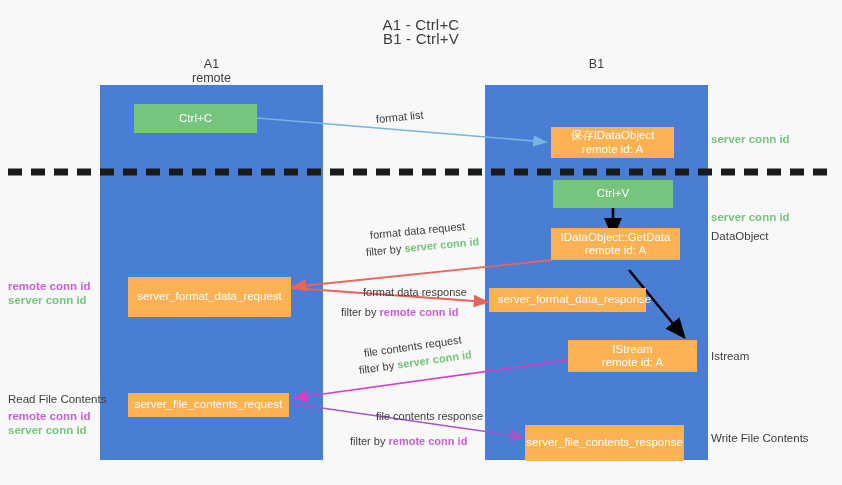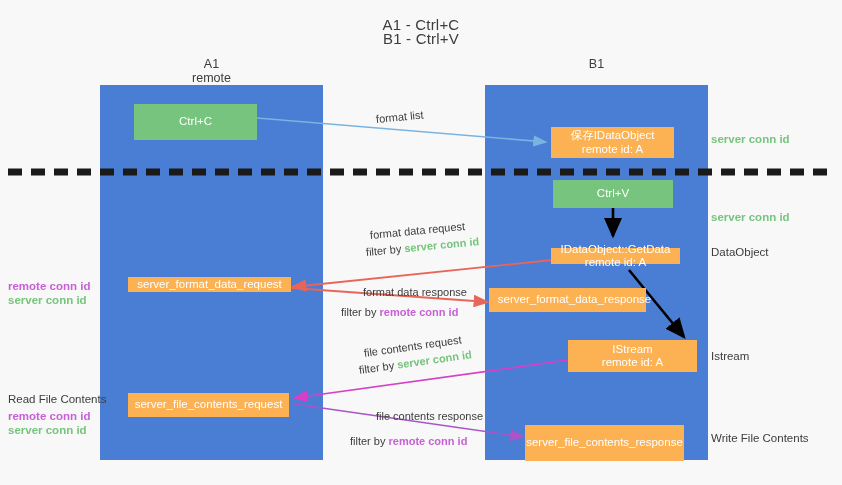--- a/index.html
+++ b/index.html
@@ -136,39 +136,39 @@
 
     <line x1="552" y1="260" x2="292" y2="287" stroke="#e8655a" stroke-width="1.8" marker-end="url(#ar-red)"></line>
 
     <line x1="292" y1="288" x2="488" y2="302" stroke="#e8655a" stroke-width="1.8" marker-end="url(#ar-red)"></line>
 
     <line x1="568" y1="360" x2="294" y2="398" stroke="#d63fc6" stroke-width="1.7" marker-end="url(#ar-magenta)"></line>
 
     <line x1="294" y1="404" x2="524" y2="437" stroke="#a855c8" stroke-width="1.7" marker-end="url(#ar-purple)"></line>
   </svg>
 
-  <div class="box green" style="left:134px; top:104px; width:123px; height:36px;">
+  <div class="box green" style="left:134px; top:104px; width:123px; height:29px;">
     <span>Ctrl+C</span>
   </div>
 
   <div class="box orange" style="left:551px; top:127px; width:123px; height:31px;">
     <span>保存IDataObject</span>
     <span>remote id: A</span>
   </div>
 
   <div class="box green" style="left:553px; top:180px; width:120px; height:28px;">
     <span>Ctrl+V</span>
   </div>
 
-  <div class="box orange" style="left:551px; top:248px; width:129px; height:16px;">
+  <div class="box orange" style="left:551px; top:228px; width:129px; height:32px;">
     <span>IDataObject::GetData</span>
     <span>remote id: A</span>
   </div>
 
-  <div class="box orange" style="left:128px; top:277px; width:163px; height:15px;">
+  <div class="box orange" style="left:128px; top:277px; width:163px; height:40px;">
     <span>server_format_data_request</span>
   </div>
 
   <div class="box orange" style="left:489px; top:288px; width:157px; height:24px;padding-left:14px;">
     <span>server_format_data_response</span>
   </div>
 
   <div class="box orange" style="left:568px; top:340px; width:129px; height:32px;">
     <span>IStream</span>
     <span>remote id: A</span>
@@ -183,21 +183,21 @@
   </div>
 
   <div class="side-label green-txt" style="left:711px; top:132px;">
     <span>server conn id</span>
   </div>
 
   <div class="side-label green-txt" style="left:711px; top:210px;">
     <span>server conn id</span>
   </div>
 
-  <div class="side-label dark-txt" style="left:711px; top:245px;">
+  <div class="side-label dark-txt" style="left:711px; top:229px;">
     <span>DataObject</span>
   </div>
 
   <div class="side-label dark-txt" style="left:711px; top:349px;">
     <span>Istream</span>
   </div>
 
   <div class="side-label dark-txt" style="left:711px; top:431px;">
     <span>Write File Contents</span>
   </div>

